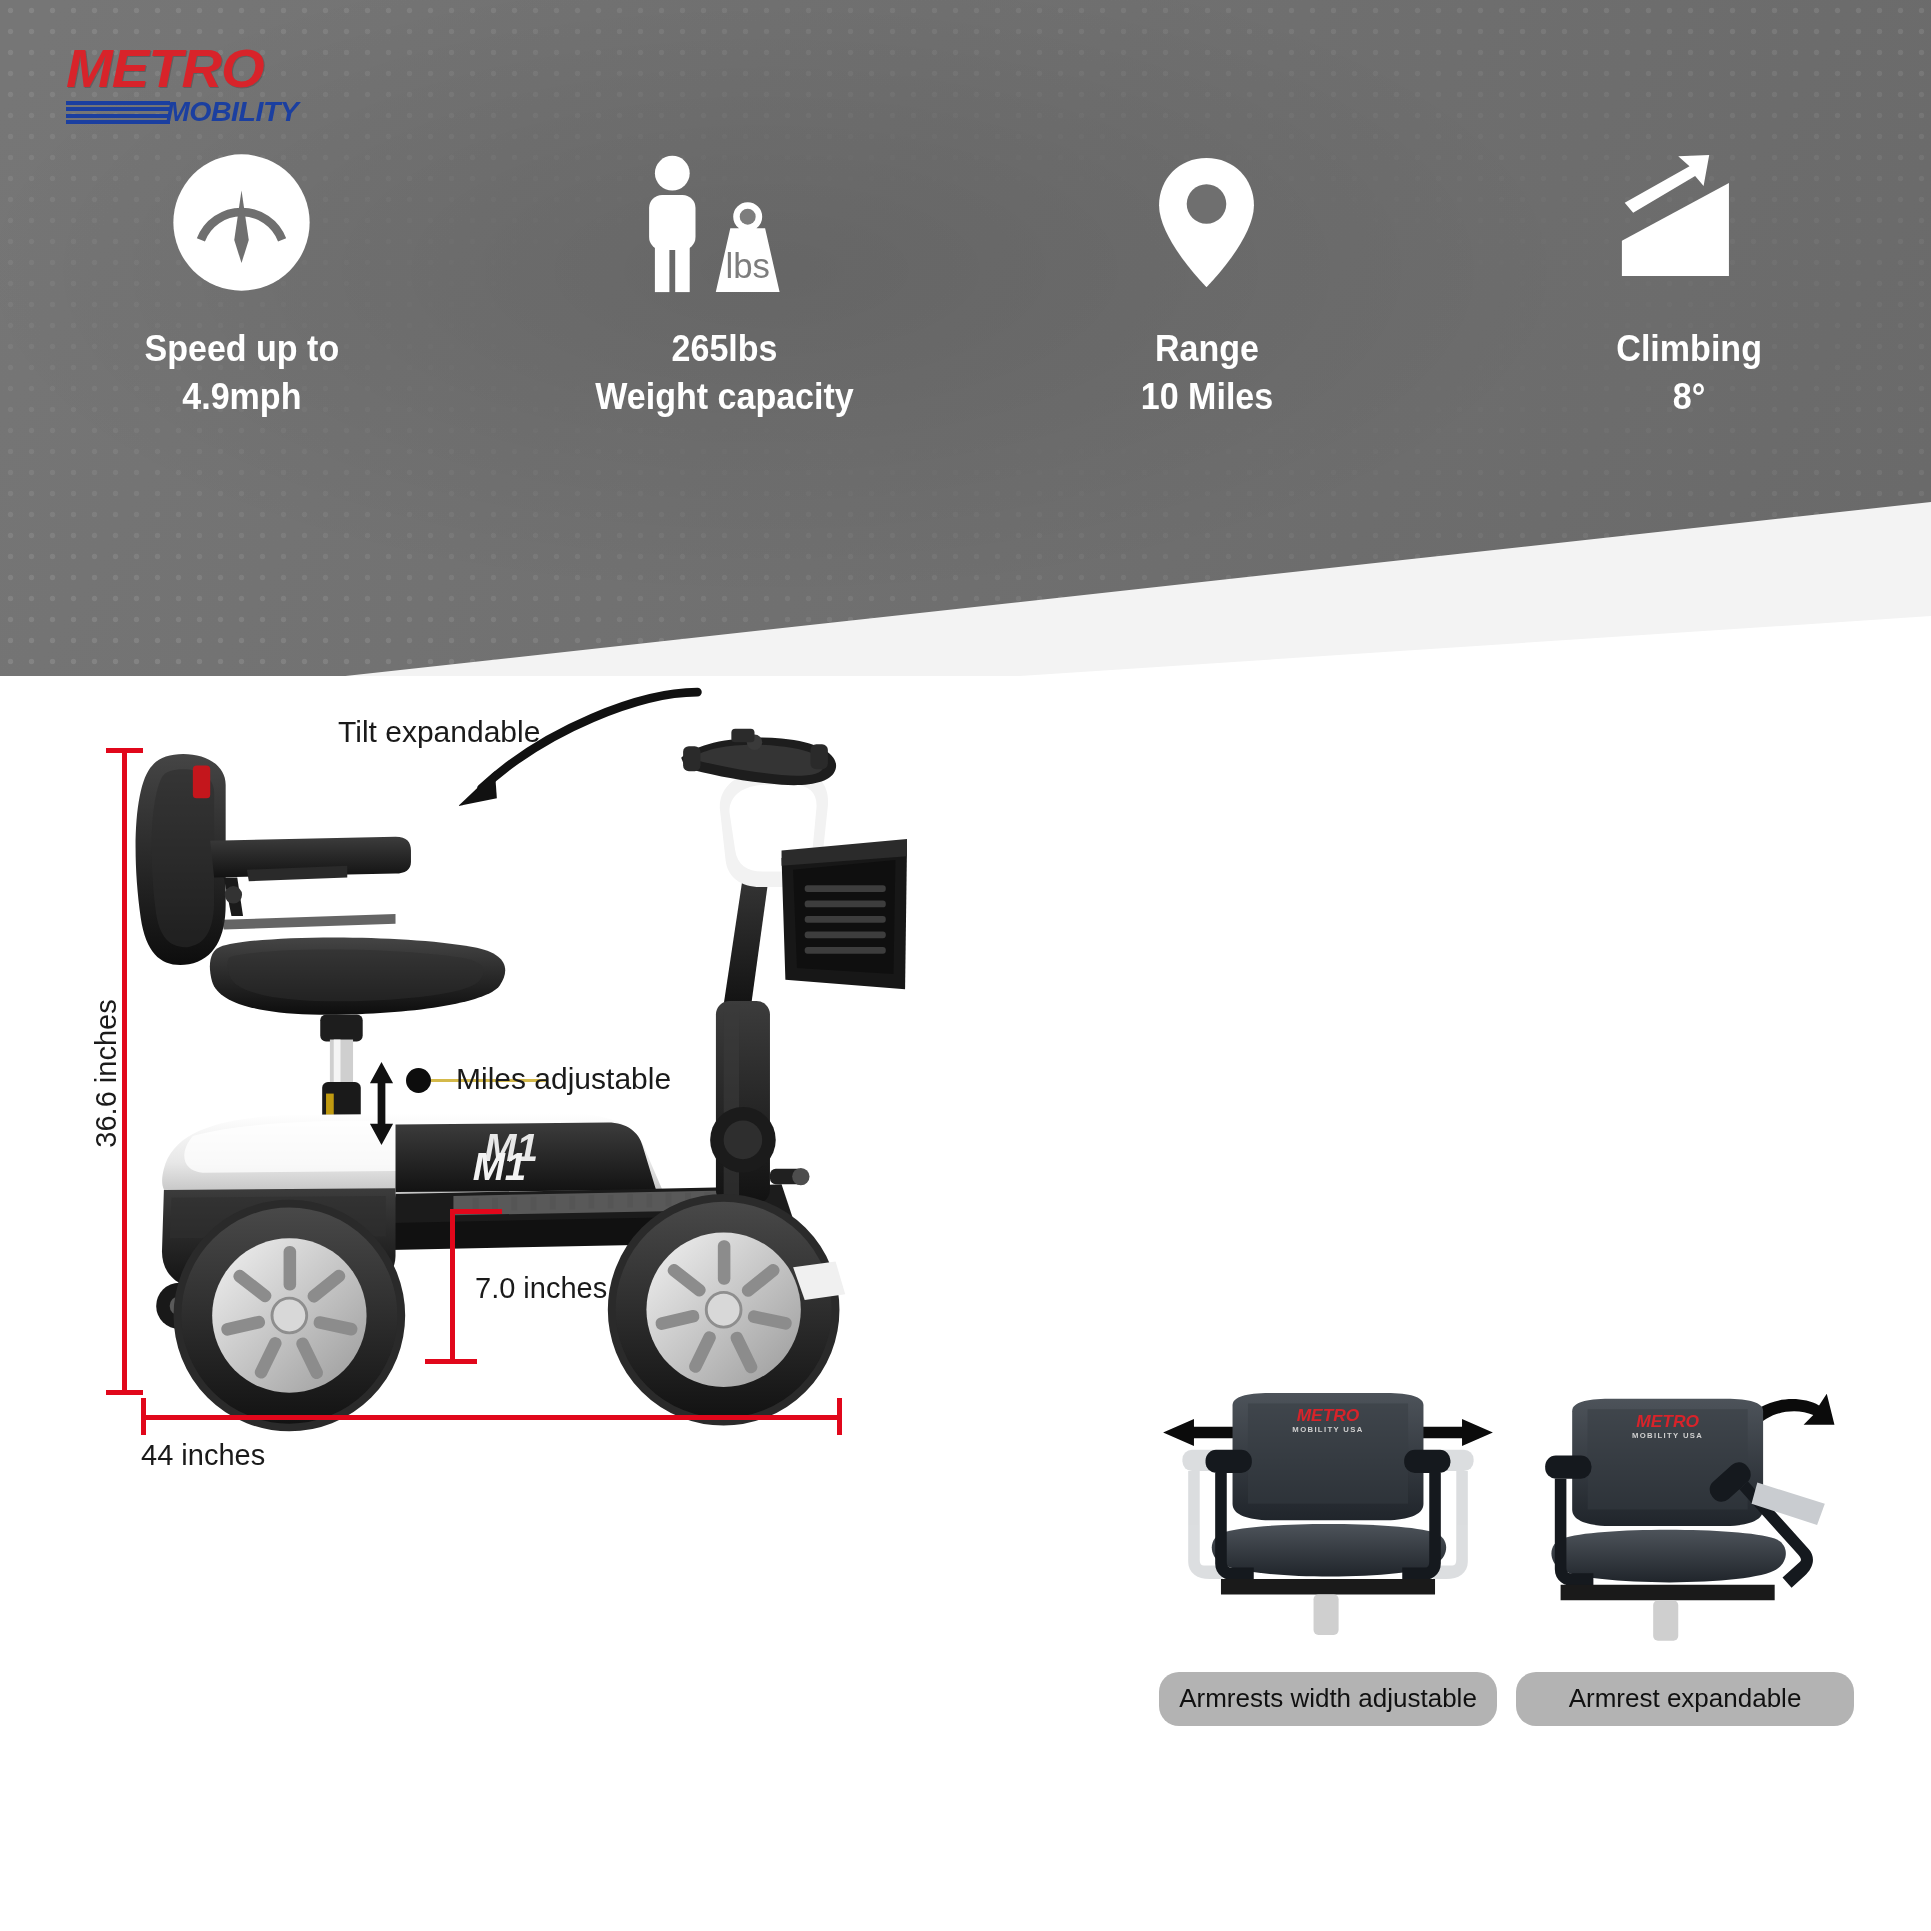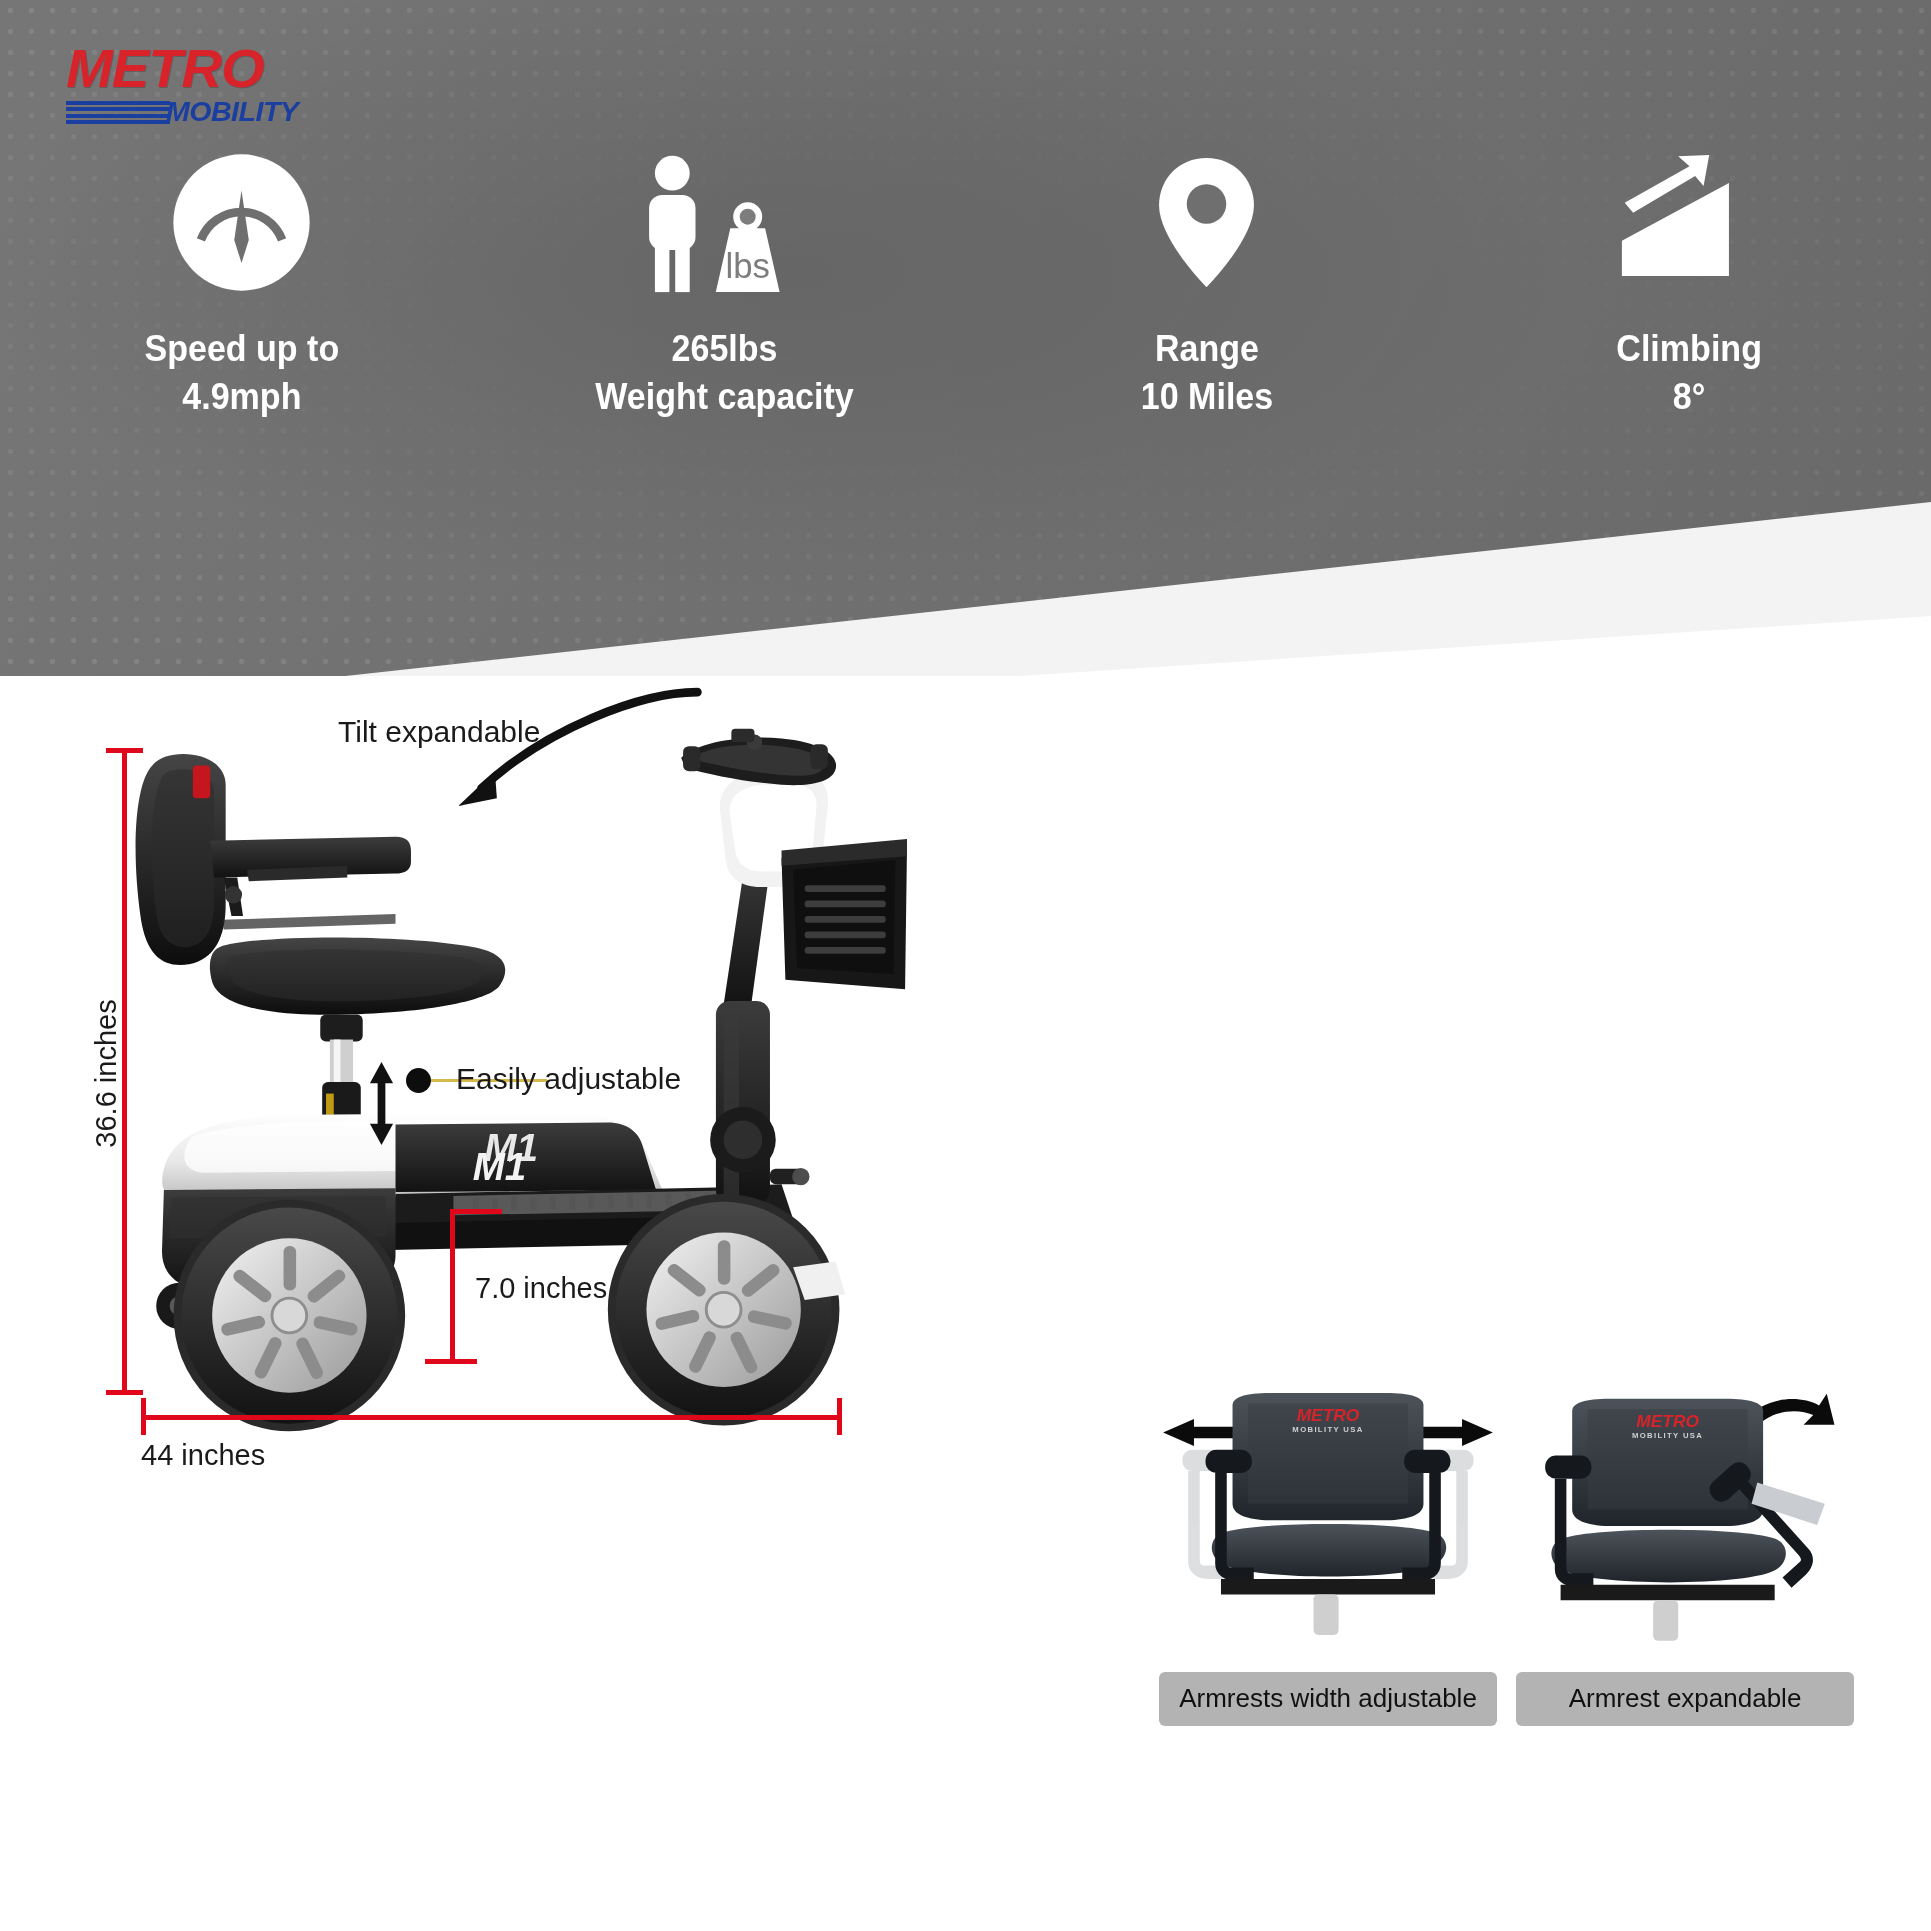--- a/index.html
+++ b/index.html
@@ -98,21 +98,21 @@
   .dimline { position:absolute; background:#e1071b; }
   .dimtext { position:absolute; color:#1a1a1a; font-size:29px; white-space:nowrap; }
   .dimtext.vert { transform:rotate(-90deg); transform-origin:center center; }
 
   
   .anno { position:absolute; font-size:30px; color:#1a1a1a; white-space:nowrap; }
 
   
   .seatcard { position:absolute; width:338px; }
   .seatcap {
-    margin-top:7.7px; background:#b3b3b3; border-radius:6px;
+    margin-top:7.7px; background:#b3b3b3; border-radius:20px;
     text-align:center; font-size:26px; color:#111; padding:11.6px 9.7px;
     white-space:nowrap;
   }
 
   
   #scooter-svg { position:absolute; left:106px; top:39px; }
 </style>
 </head>
 <body>
 
@@ -346,21 +346,21 @@
       <path d="M268 6 C210 6 110 44 44 106" fill="none" stroke="#111" stroke-width="9" stroke-linecap="round"></path>
       <path d="M20 124 L58 88 L60 116 Z" fill="#111"></path>
     </svg>
     <div class="anno" style="left:338px; top:39px;">Tilt expandable</div>
 
     <svg style="position:absolute;left:365px;top:384px;" width="33" height="87" viewBox="0 0 34 90">
       <path d="M17 2 L29 24 L21 24 L21 66 L29 66 L17 88 L5 66 L13 66 L13 24 L5 24 Z" fill="#111"></path>
     </svg>
     <div style="position:absolute;left:406px;top:392px;width:25px;height:25px;border-radius:50%;background:#0d0d0d;"></div>
     <div style="position:absolute;left:431px;top:403px;width:116px;height:2.9px;background:#d4b94a;"></div>
-    <div class="anno" style="left:456px; top:386px;">Easily adjustable</div>
+    <div class="anno" style="left:456px; top:386px;">Miles adjustable</div>
 
     <div class="dimline" style="left:122px; top:72px; width:4.8px; height:647px;"></div>
     <div class="dimline" style="left:106px; top:72px; width:37px; height:4.8px;"></div>
     <div class="dimline" style="left:106px; top:714px; width:37px; height:4.8px;"></div>
     <div class="dimtext vert" style="left:9.7px; top:381px; width:193px; text-align:center;">36.6 inches</div>
 
     <div class="dimline" style="left:450px; top:533px; width:4.8px; height:154px;"></div>
     <div class="dimline" style="left:450px; top:533px; width:52px; height:4.8px;"></div>
     <div class="dimline" style="left:425px; top:683px; width:52px; height:4.8px;"></div>
     <div class="dimtext" style="left:475px; top:596px;">7.0 inches</div>

